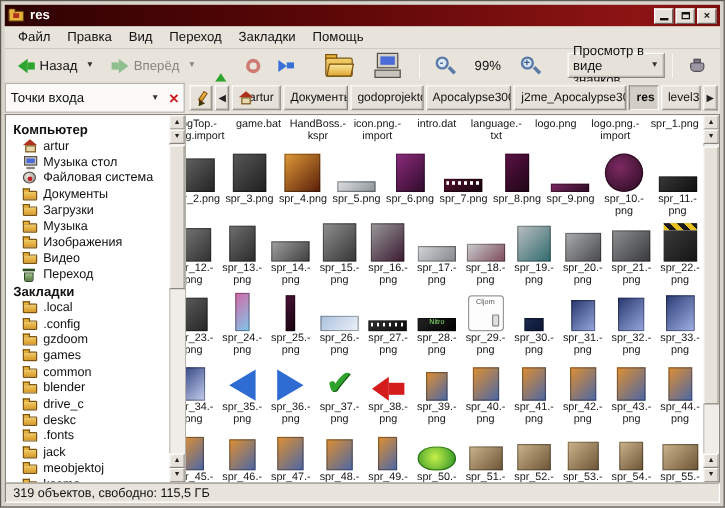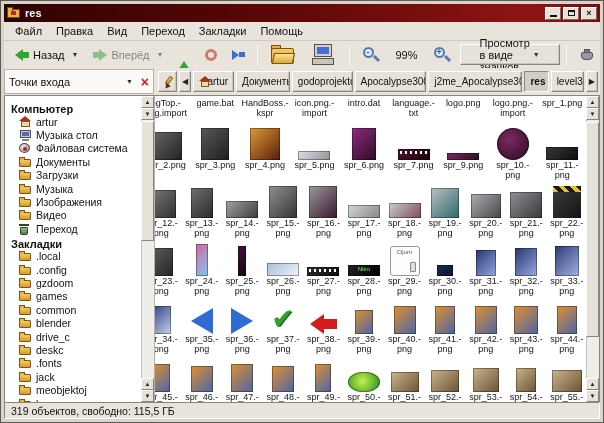--- a/index.html
+++ b/index.html
@@ -45,21 +45,21 @@
   .bfolder .b2 { position:absolute; left:1px; top:1px; width:10px; height:5px; background:#e8b23c; border:1px solid #7a5410; border-bottom:none; }
   .bfolder .b3 { position:absolute; left:3px; top:9px; width:21px; height:11px; background:linear-gradient(#fbe49a,#e0a830); border:1px solid #7a5410; transform:skewX(-12deg); }
   .bcomp .scr { position:absolute; left:3px; top:0; width:18px; height:13px; background:#d4d0c8; border:1px solid #55524c; }
   .bcomp .scr i { position:absolute; inset:2px; background:#4a6ad8; display:block; }
   .bcomp .base { position:absolute; left:1px; top:14px; width:22px; height:7px; background:#c8c4bc; border:1px solid #55524c; }
   .mag { width:18px; height:18px; position:relative; }
   .mag .lens { position:absolute; left:1px; top:1px; width:11px; height:11px; border:2px solid #5a7aa8; border-radius:50%; background:#dce8f4; }
   .mag .hand { position:absolute; left:11px; top:11px; width:7px; height:3px; background:#5a7aa8; transform:rotate(45deg); }
   .mag .sign { position:absolute; left:4px; top:1px; font-size:9px; font-weight:bold; color:#3a5a88; }
   .zoom-pct { padding:0 6px; }
-  .viewdrop { height:21px; display:flex; align-items:center; padding:0 19px; background:#e6e2da; border:1px solid; border-color:#fff #8a867e #8a867e #fff; box-shadow:inset -1px -1px 0 #c9c5bd; }
+  .viewdrop { height:21px; display:flex; align-items:center; padding:0 4px; background:#e6e2da; border:1px solid; border-color:#fff #8a867e #8a867e #fff; box-shadow:inset -1px -1px 0 #c9c5bd;margin-left:13px; }
   .tools-ic { width:16px; height:14px; position:relative; }
   .tools-ic .pot { position:absolute; left:2px; top:4px; width:12px; height:8px; background:#9a96a2; border:1px solid #55525c; border-radius:2px 2px 4px 4px; }
   .tools-ic .lid { position:absolute; left:5px; top:1px; width:6px; height:4px; background:#7a7684; border:1px solid #55525c; }
 
   
   .locrow { height:27px; flex:0 0 27px; display:flex; align-items:stretch; background:#e8e4dc; }
   .side-head { width:150px; flex:0 0 150px; display:flex; align-items:center; background:#fbfaf8; border:1px solid #b5b1a8; margin:1px 2px 1px 0; padding:0 4px; }
   .side-head .lbl { flex:1; }
   .side-head .caret { margin-right:8px; }
   .x-close { color:#cc2020; font-weight:bold; font-size:14px; line-height:12px; }
@@ -549,20 +549,28 @@
             <div class="gcell">
               <div class="gico">
                 <div class="tex dots" style="width: 32px; height: 11px; background: linear-gradient(135deg, rgb(83, 16, 44), rgb(22, 4, 12));"></div>
               </div>
               <div class="glab">
                 <div>spr_7.png</div>
               </div>
             </div>
             <div class="gcell">
               <div class="gico">
+                <div class="tex" style="width: 20px; height: 32px; background: linear-gradient(135deg, rgb(92, 18, 69), rgb(29, 5, 21));"></div>
+              </div>
+              <div class="glab">
+                <div>spr_8.png</div>
+              </div>
+            </div>
+            <div class="gcell">
+              <div class="gico">
                 <div class="tex" style="width: 32px; height: 7px; background: linear-gradient(135deg, rgb(122, 39, 98), rgb(46, 13, 36));"></div>
               </div>
               <div class="glab">
                 <div>spr_9.png</div>
               </div>
             </div>
             <div class="gcell">
               <div class="gico">
                 <div class="circ" style="width: 32px; height: 32px; background: radial-gradient(circle at 40% 35%, rgb(124, 42, 98), rgb(38, 8, 29));"></div>
               </div>

